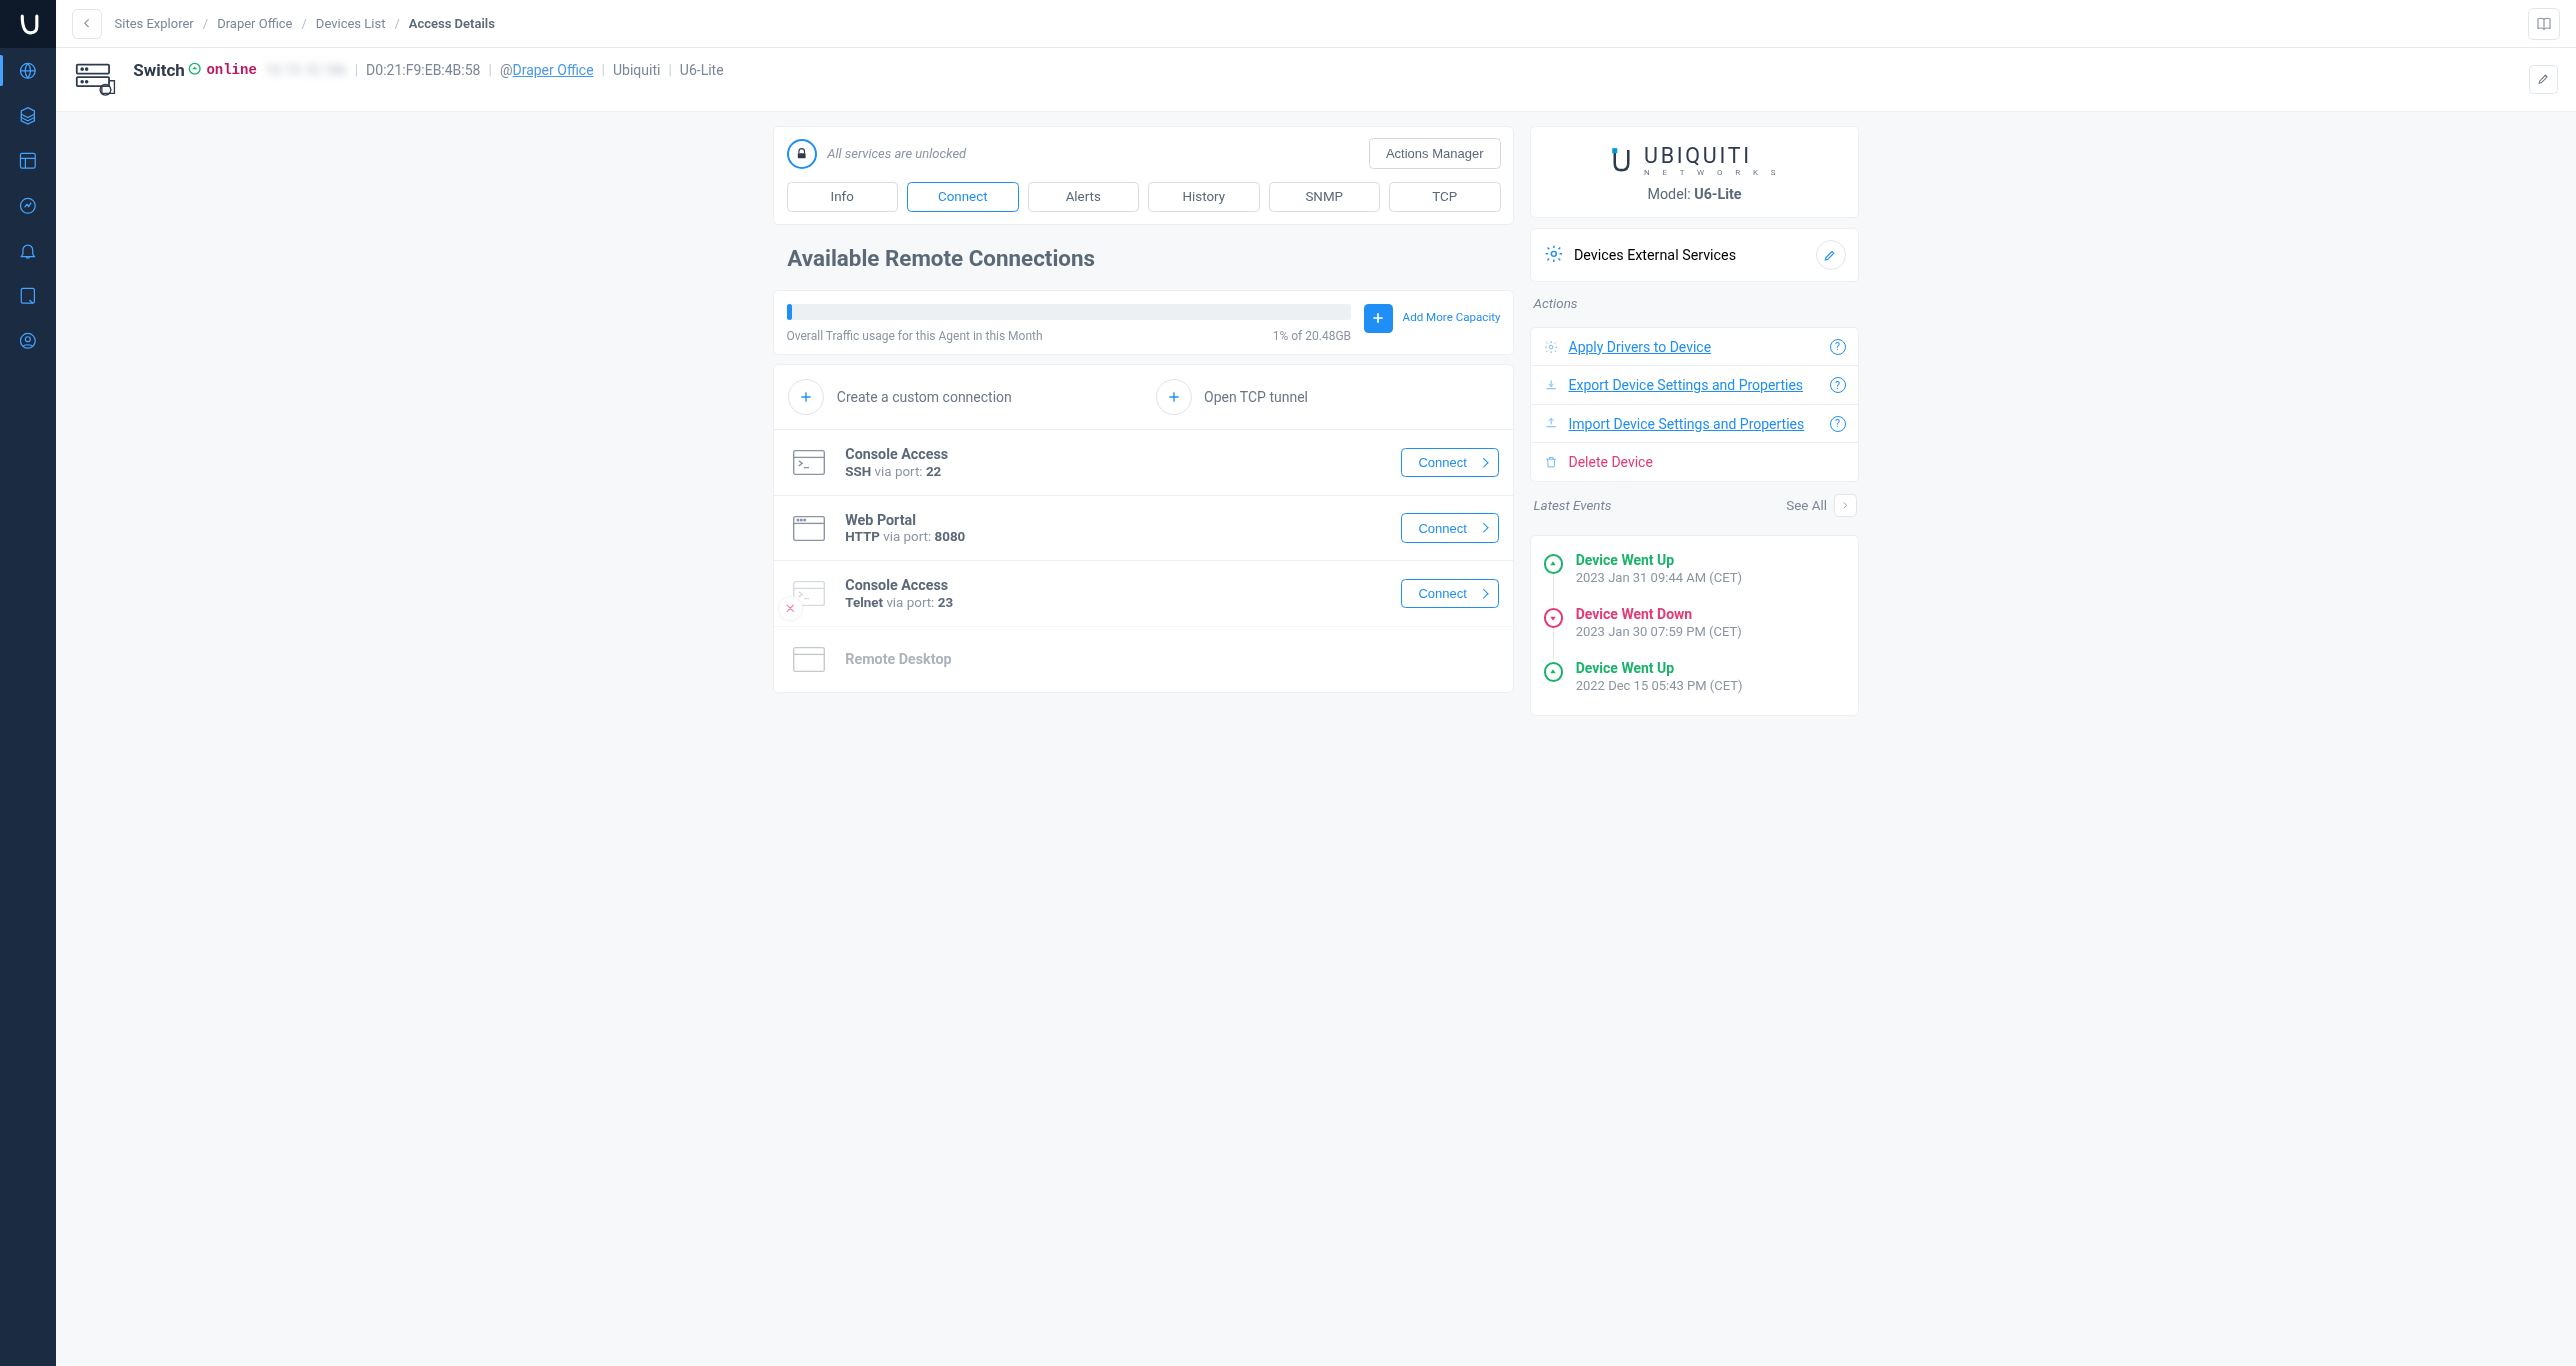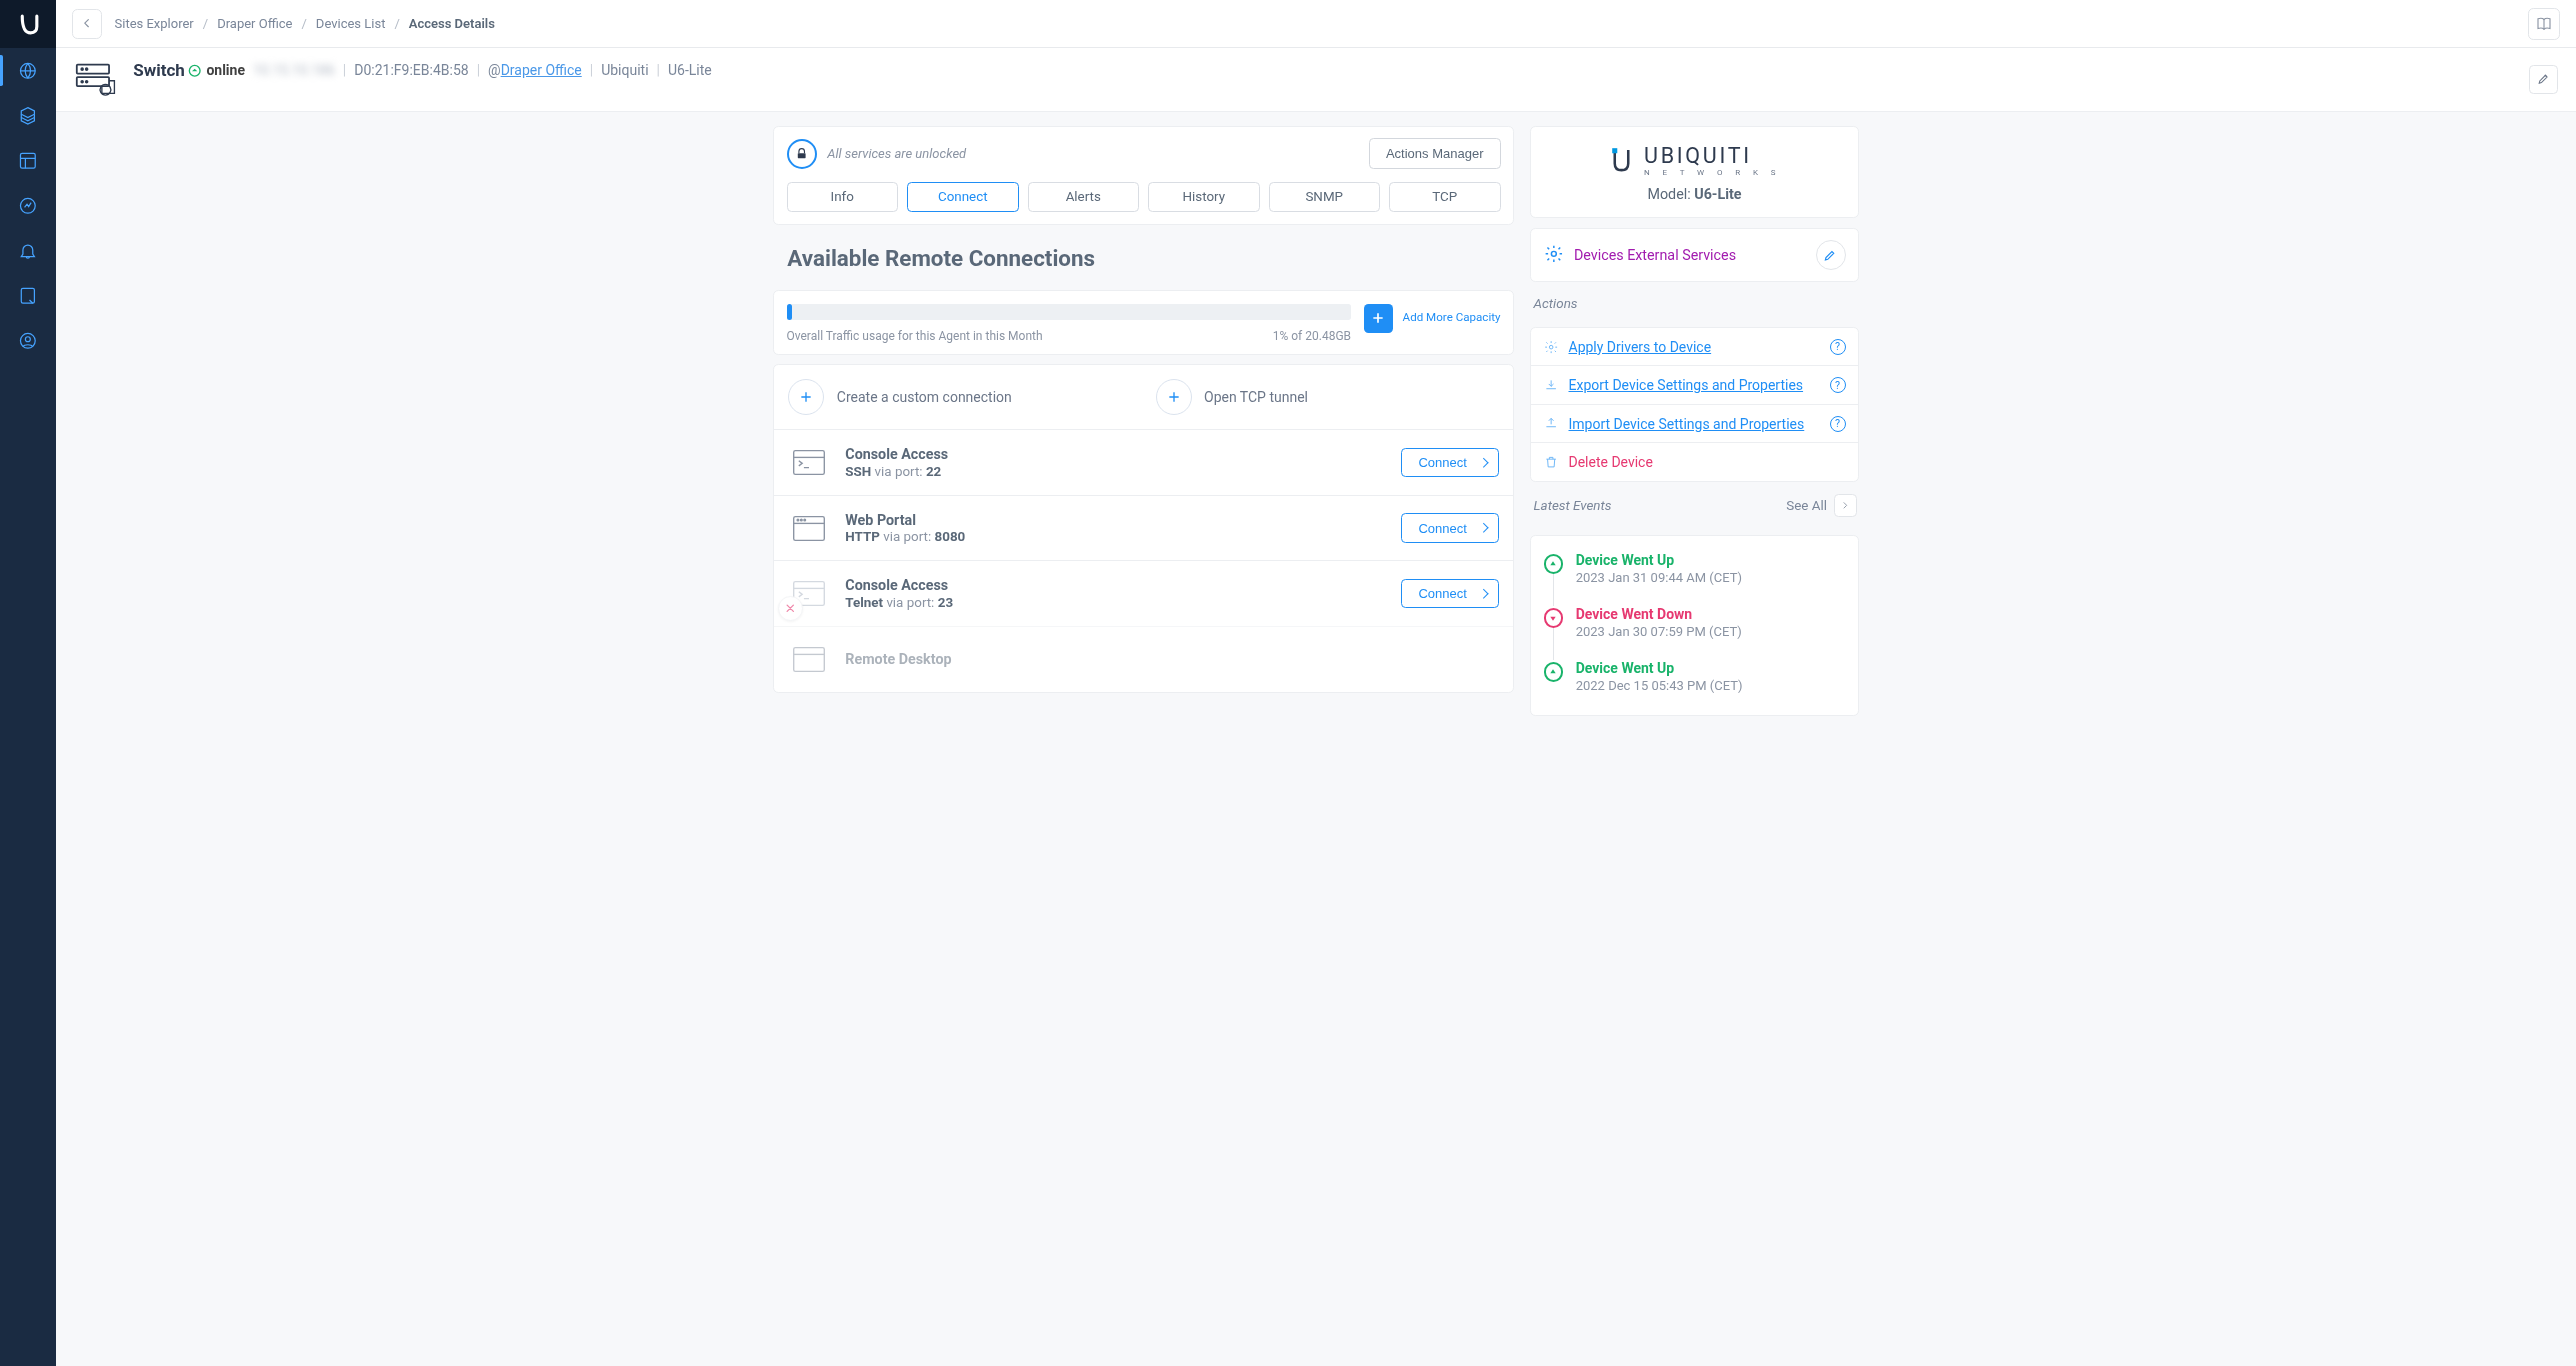--- a/index.html
+++ b/index.html
@@ -27,21 +27,21 @@
 .topbar-right { margin-left:auto; }
 .book-btn { width:32px; height:32px; border:0.9px solid #e2e5e9; border-radius:5.4px; display:flex; align-items:center; justify-content:center; cursor:pointer; background:#fff;}
 
 
 .device-header { display:flex; align-items:flex-start; padding: 11.6px 18px 12.5px 18px; gap:14.3px; }
 .device-icon-box { width:45px; height:39px; display:flex; align-items:center; justify-content:center; }
 .device-title-col { display:flex; gap:3.6px;}
 .device-title { font-size:17px; font-weight:700; color:#2e3a4e; }
 .device-meta { display:flex; align-items:center; gap:8px; font-size:14px; color:#7a8699; flex-wrap:wrap;}
 .device-meta .sep { color:#ccd1d9; }
-.status-pill { display:flex; align-items:flex-end; gap:4.5px; color:#404040; font-weight:700;}
+.status-pill { display:flex; align-items:flex-start; gap:4.5px; color:#be185d; font-weight:700;font-family:Liberation Mono, monospace;}
 .status-pill svg { width:13.4px; height:13.4px; }
 .blurred { filter: blur(3.6px); color:#b5bcc7;}
 .device-meta a { color:#4a98e8; text-decoration:underline; cursor:pointer; }
 .edit-btn { margin-left:auto; width:29px; height:29px; border:0.9px solid #e2e5e9; border-radius:4.5px; display:flex; align-items:center; justify-content:center; cursor:pointer; background:#fff; align-self:center;}
 
 
 .content-scroll { flex:1; overflow:auto; background:#f7f8fa; border-top: 0.9px solid #eceef1;}
 .content-inner { max-width: 1118px; margin: 0 auto; padding: 14.3px 16px 36px 16px; display:flex; gap:16px; align-items:flex-start;}
 .col-left { flex: 1; min-width:0; }
 .col-right { width: 329px; flex-shrink:0; display:flex; flex-direction:column; gap:10.7px;}
@@ -98,21 +98,21 @@
 .vendor-card{ text-align:center; padding:16px 10.7px 14.3px 10.7px;}
 .vendor-logo { display:flex; align-items:center; justify-content:center; gap:9px;}
 .vendor-text{ text-align:left;}
 .vendor-text .big{ font-size:21.5px; font-weight:400; letter-spacing:2.7px; color:#2e3a4e;}
 .vendor-text .small{ font-size:8px; letter-spacing:5.4px; color:#6b7688;}
 .model-line { margin-top:9px; font-size:14.3px; color:#5a6878;}
 .model-line strong{ font-weight:700;}
 
 .ext-services{ display:flex; align-items:center; gap:10.7px; padding:10.7px 12.5px;}
 .ext-services .gear{ color:#1f8ef5;}
-.ext-services .lbl{ color:#a21caf; font-size:14.3px;}
+.ext-services .lbl{ color:#000000; font-size:14.3px;}
 .circ-edit{ margin-left:auto; width:30px; height:30px; border-radius:50%; border:0.9px solid #e2e5e9; display:flex; align-items:center; justify-content:center; cursor:pointer;}
 .circ-edit svg { stroke:#1f8ef5;}
 
 .side-section-title{ font-size:13.4px; font-style:italic; color:#7a8699; padding:3.6px 3.6px 5.4px 3.6px;}
 
 .action-list .action{ display:flex; align-items:center; gap:9px; padding:10.7px 12.5px; border-bottom:0.9px solid #eceef1; cursor:pointer;}
 .action-list .action:last-child{ border-bottom:none;}
 .action-list .action .alabel{ color:#1f8ef5; text-decoration:underline; font-size:14px;}
 .action-list .action.danger .alabel{ color:#e63971; text-decoration:none;}
 .action-list .action.danger svg{ stroke:#e63971;}

